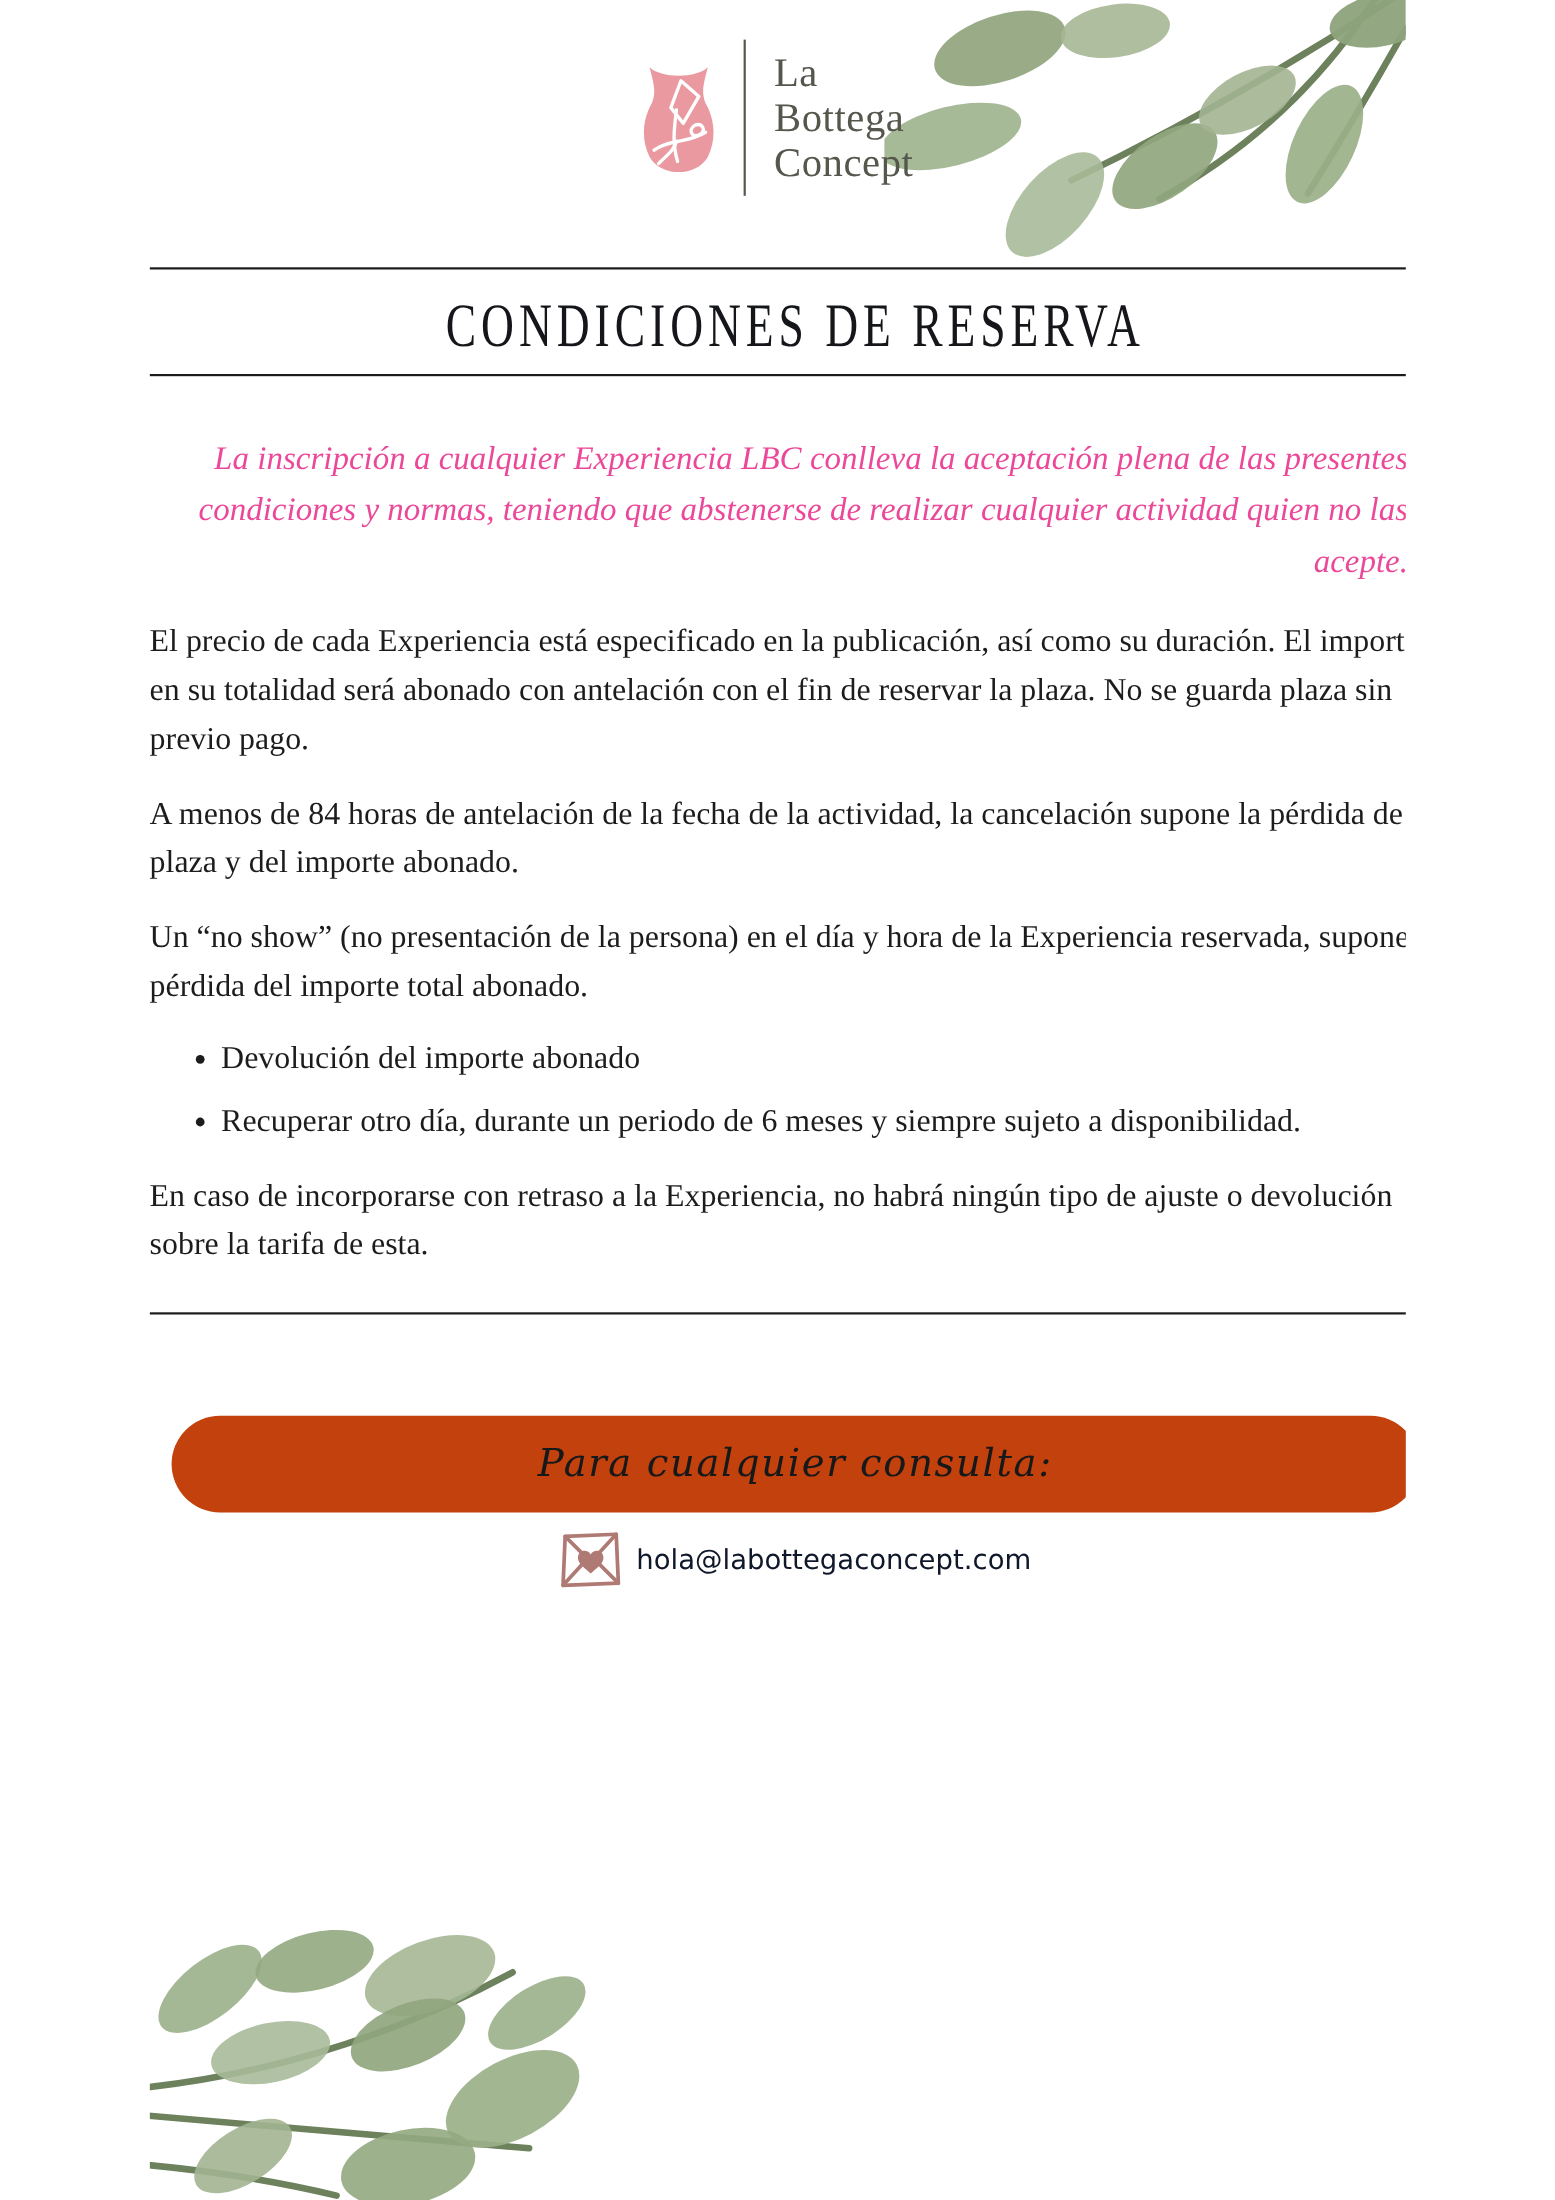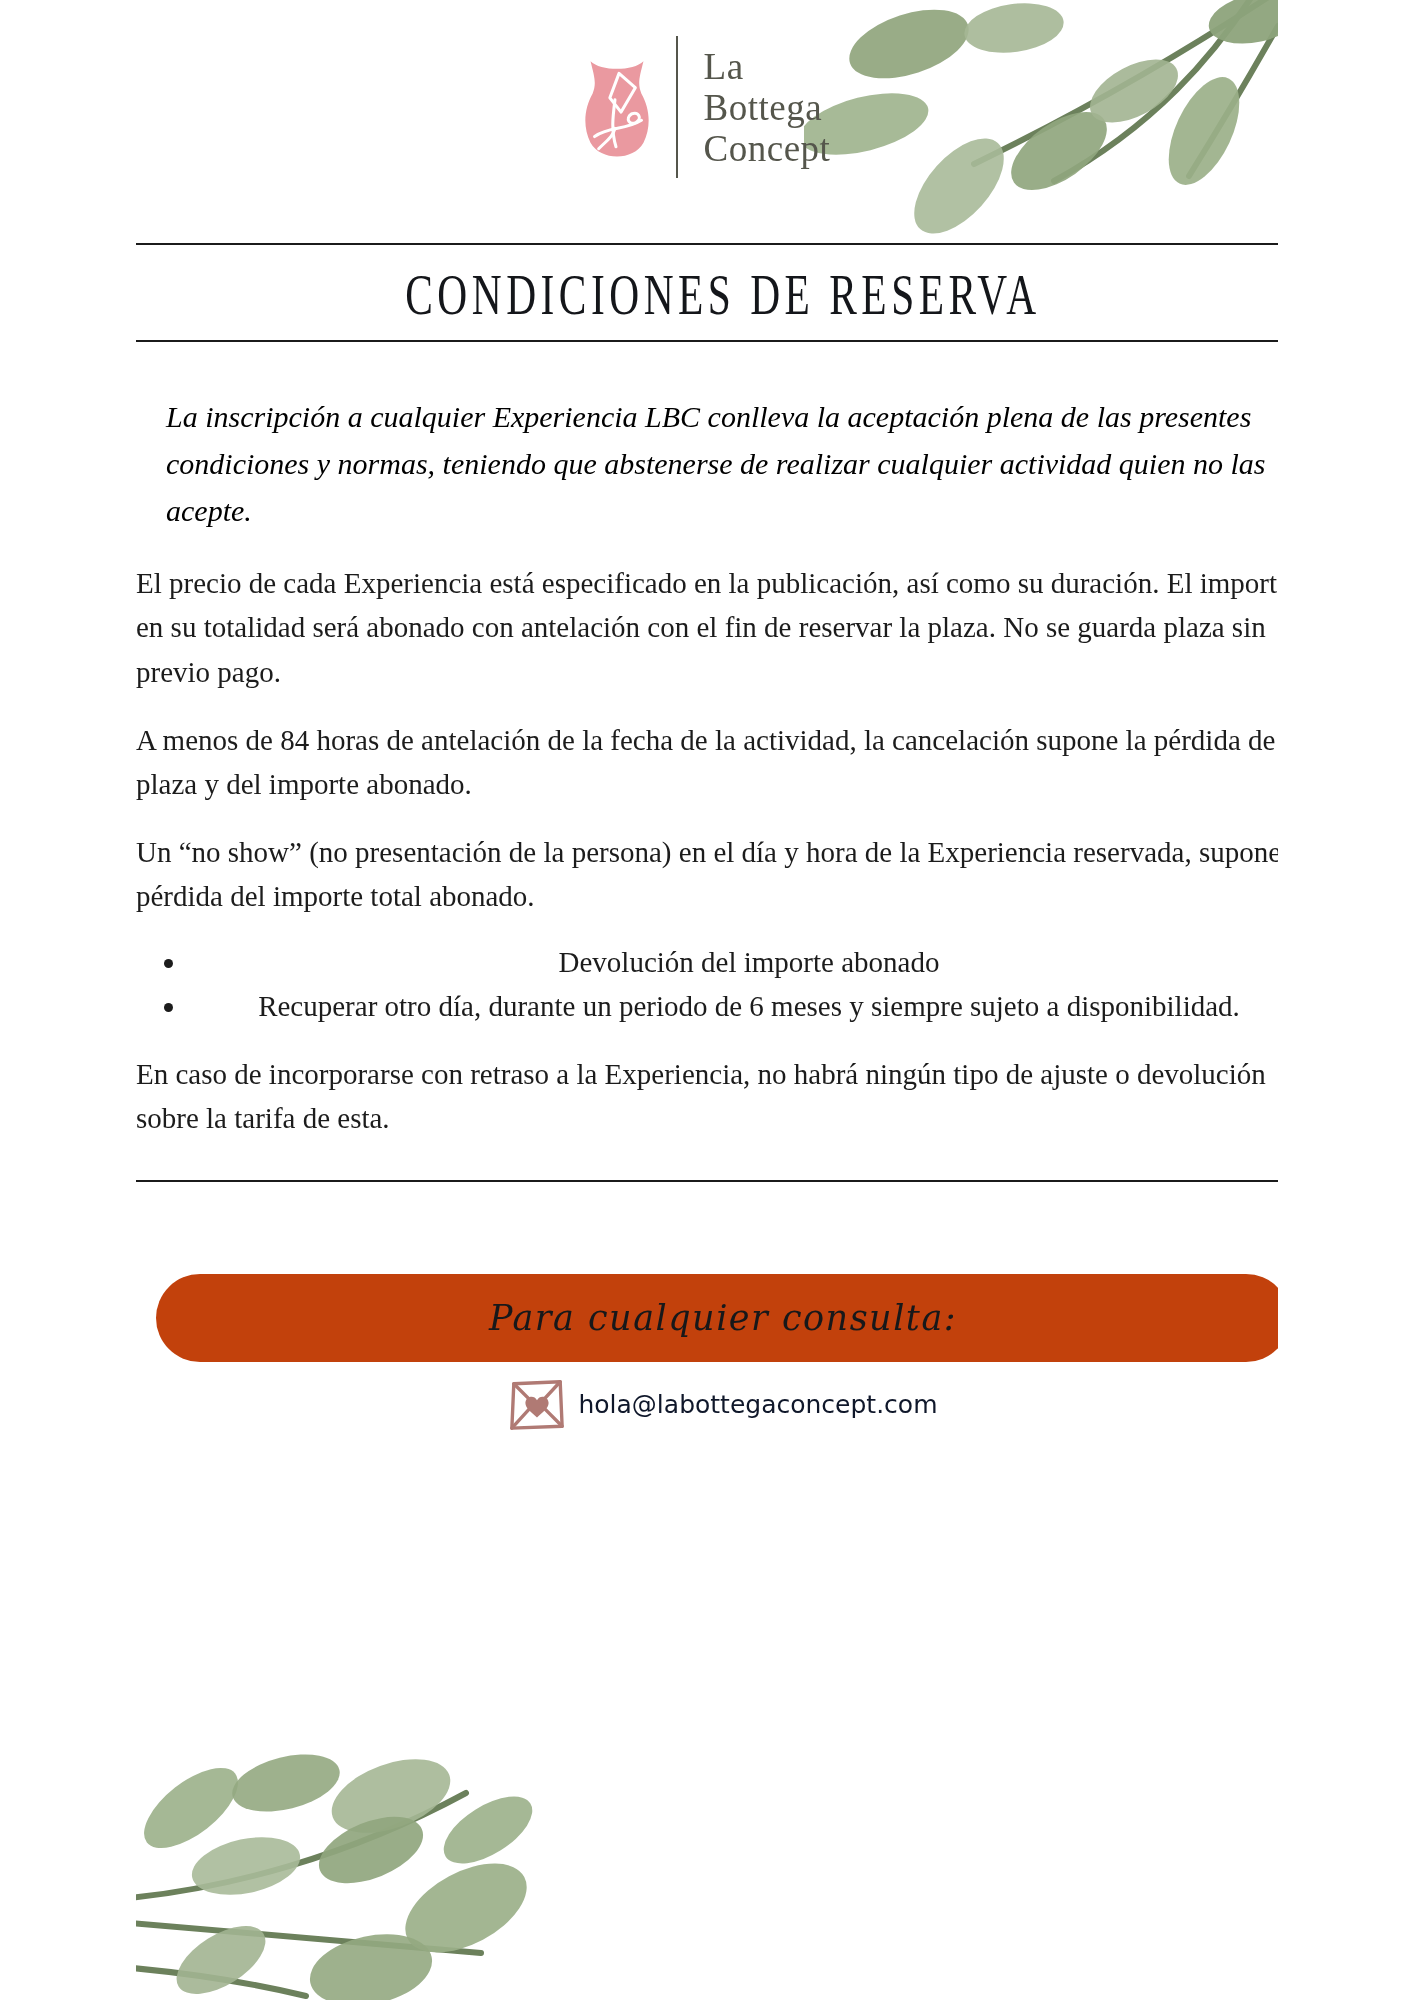--- a/index.html
+++ b/index.html
@@ -38,41 +38,41 @@
     margin: 24px 0 18px;
     text-align: center;
     font-size: 46px;
     font-weight: 500;
     letter-spacing: 5px;
     color: #14161a;
     transform: scale(0.9, 1.22);
   }
   .intro {
     margin: 52px 30px 0;
-    text-align: left;
+    text-align: right;
     font-style: italic;
-    color: #000000;
+    color: #ec4899;
     font-size: 30px;
     line-height: 1.56;
   }
   .para {
     margin: 24px 0 0;
     font-size: 29px;
     line-height: 1.52;
     color: #1c1c1c;
   }
   .para.first { margin-top: 27px; }
   .bullets {
     margin: 22px 0 0;
     padding-left: 52px;
     font-size: 29px;
     line-height: 1.52;
     color: #1c1c1c;
   }
-  .bullets li { margin: 0; text-align: center; }
+  .bullets li { margin: 13px; }
   hr.rule-bottom { margin-top: 40px; }
 
   
   .contact-box {
     margin: 92px auto 0;
     width: 1134px;
     height: 88px;
     border-radius: 46px;
     background: #c2410c;
     display: flex; align-items: center; justify-content: center;

